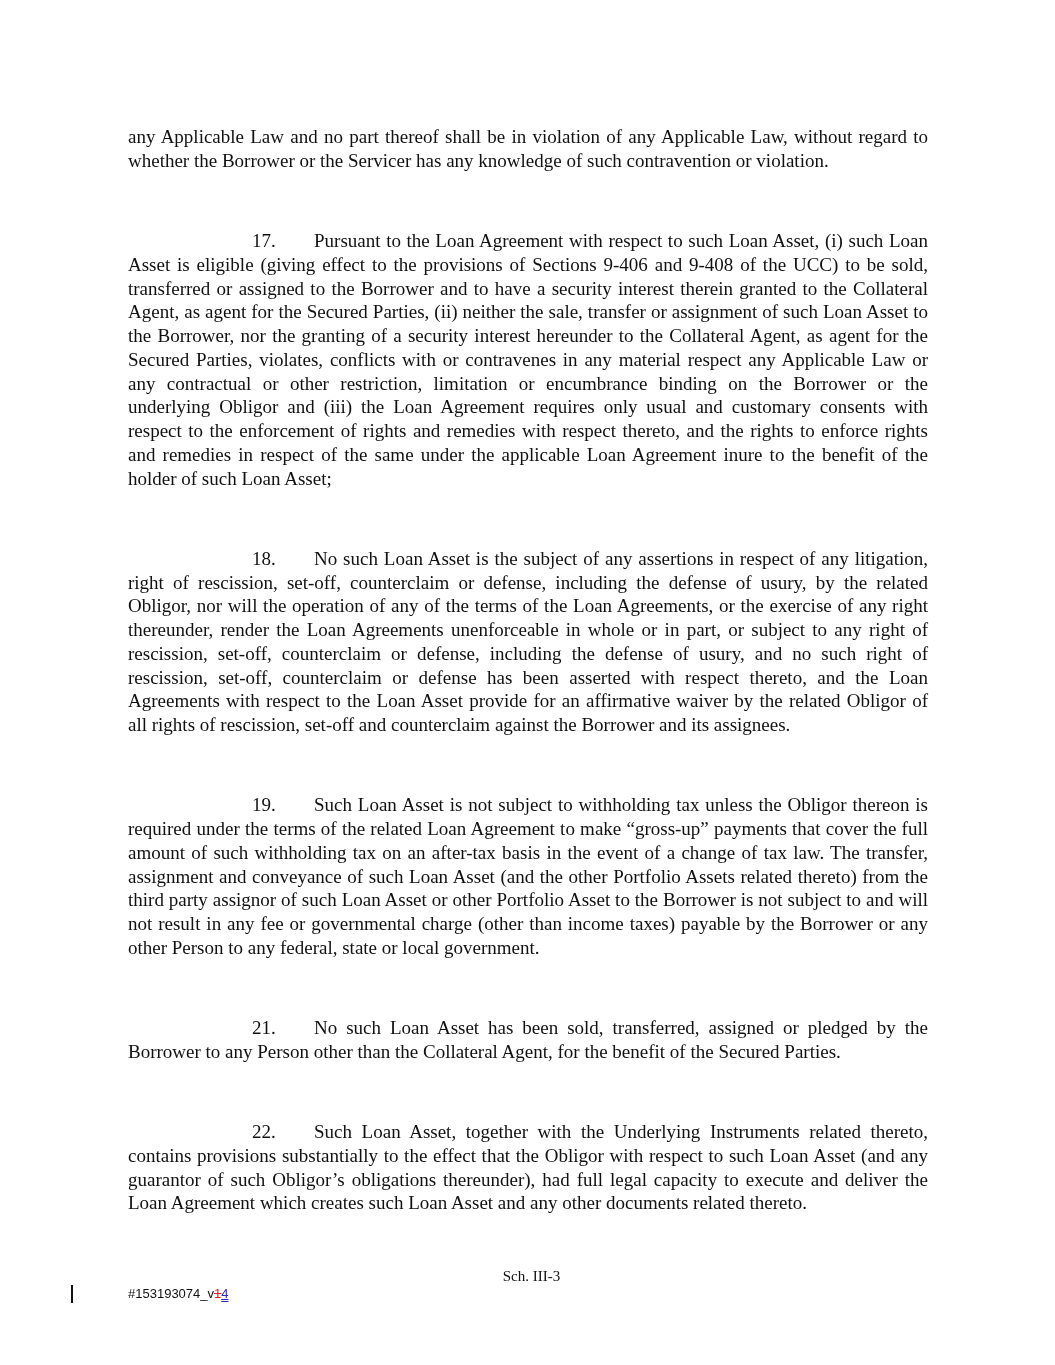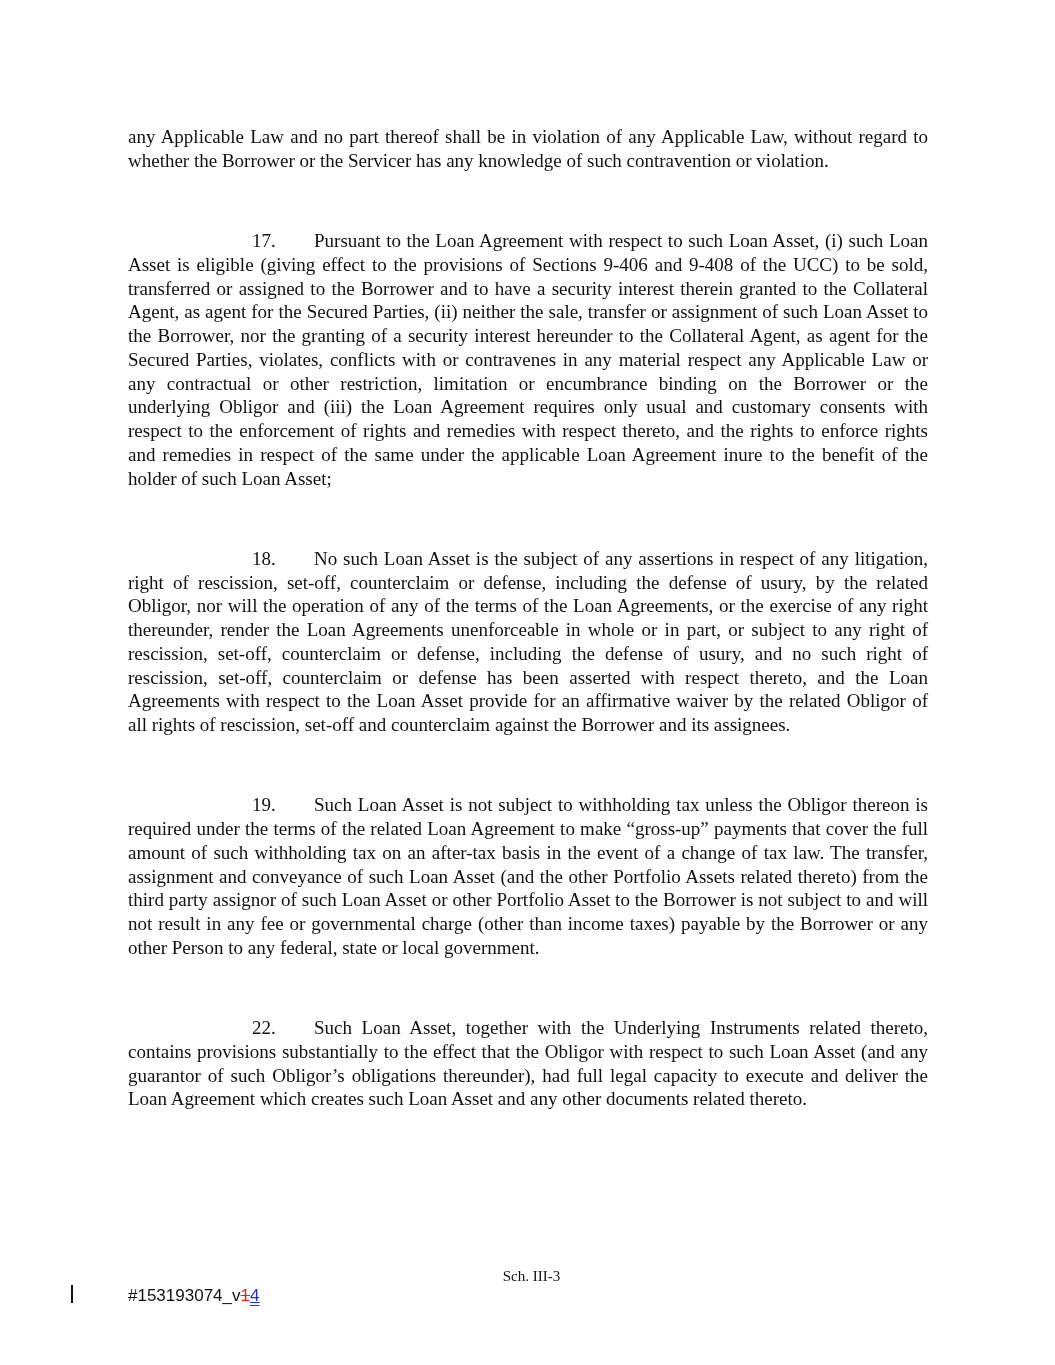--- a/index.html
+++ b/index.html
@@ -65,21 +65,21 @@
       top: 1285px;
       width: 2px;
       height: 18px;
       background: #111111;
     }
     .doc-id {
       position: absolute;
       left: 124px;
       top: 1286px;
       font-family: "Liberation Sans", "DejaVu Sans", sans-serif;
-      font-size: 17px;
+      font-size: 13px;
       color: #111111;
       letter-spacing: 0;
     }
     .deleted {
       color: #e02020;
       text-decoration: line-through;
       text-decoration-color: #e02020;
     }
     .inserted {
       color: #2a2ad0;
@@ -104,20 +104,23 @@
 
     <p class="para numbered">
       <span class="para-num">18.</span><span>No such Loan Asset is the subject of any assertions in respect of any litigation, right of rescission, set-off, counterclaim or defense, including the defense of usury, by the related Obligor, nor will the operation of any of the terms of the Loan Agreements, or the exercise of any right thereunder, render the Loan Agreements unenforceable in whole or in part, or subject to any right of rescission, set-off, counterclaim or defense, including the defense of usury, and no such right of rescission, set-off, counterclaim or defense has been asserted with respect thereto, and the Loan Agreements with respect to the Loan Asset provide for an affirmative waiver by the related Obligor of all rights of rescission, set-off and counterclaim against the Borrower and its assignees.</span>
     </p>
 
     <p class="para numbered">
       <span class="para-num">19.</span><span>Such Loan Asset is not subject to withholding tax unless the Obligor thereon is required under the terms of the related Loan Agreement to make “gross-up” payments that cover the full amount of such withholding tax on an after-tax basis in the event of a change of tax law.  The transfer, assignment and conveyance of such Loan Asset (and the other Portfolio Assets related thereto) from the third party assignor of such Loan Asset or other Portfolio Asset to the Borrower is not subject to and will not result in any fee or governmental charge (other than income taxes) payable by the Borrower or any other Person to any federal, state or local government.</span>
     </p>
 
 
+    <p class="para numbered">
+      <span class="para-num">21.</span><span>No such Loan Asset has been sold, transferred, assigned or pledged by the Borrower to any Person other than the Collateral Agent, for the benefit of the Secured Parties.</span>
+    </p>
 
     <p class="para numbered">
       <span class="para-num">22.</span><span>Such Loan Asset, together with the Underlying Instruments related thereto, contains provisions substantially to the effect that the Obligor with respect to such Loan Asset (and any guarantor of such Obligor’s obligations thereunder), had full legal capacity to execute and deliver the Loan Agreement which creates such Loan Asset and any other documents related thereto.</span>
     </p>
 
   </div>
 
   <div class="footer-page">
     <span>Sch. III-3</span>
   </div>

